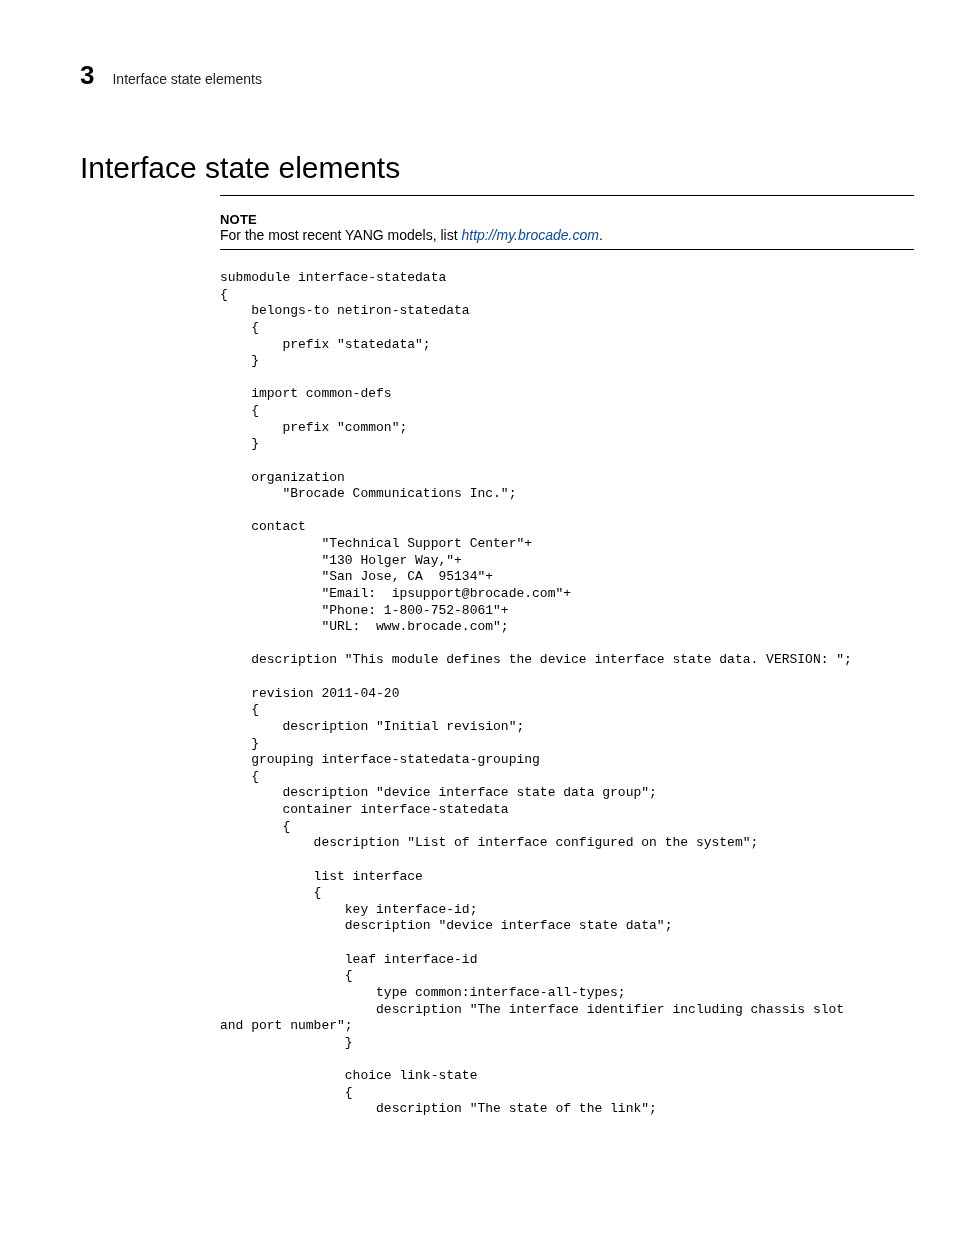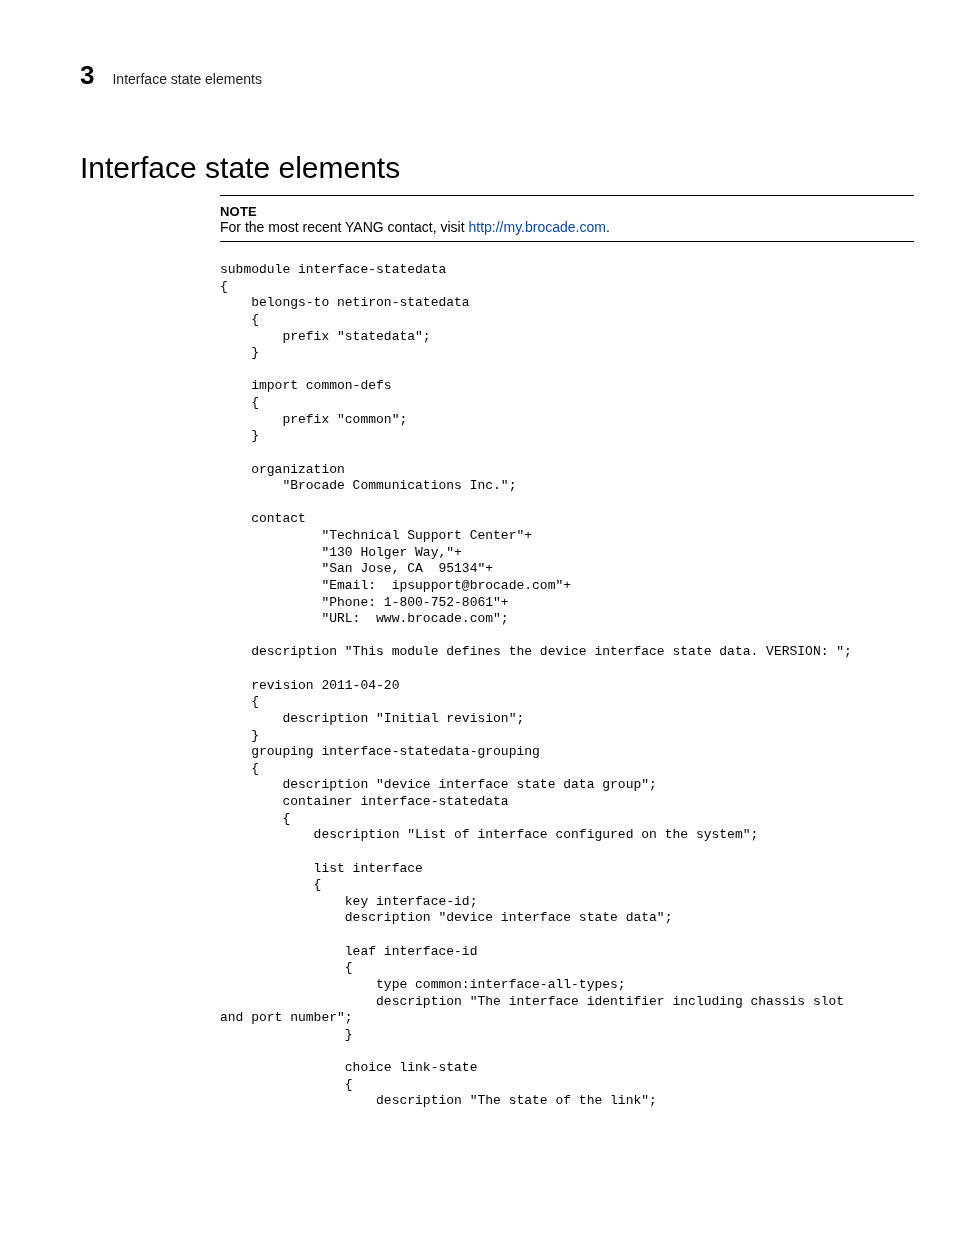--- a/index.html
+++ b/index.html
@@ -38,33 +38,34 @@
   .body-indent {
     margin-left: 140px;
   }
   .intro {
     font-size: 14px;
     margin: 0 0 18px 0;
   }
   .note-block {
     border-top: 1px solid #000;
     border-bottom: 1px solid #000;
-    padding: 8px 0 6px 0;
+    padding: 16px 0 6px 0;
     margin-bottom: 14px;
   }
   .note-label {
     font-weight: bold;
     font-size: 13px;
     letter-spacing: 0.2px;
   }
   .note-text {
     font-size: 14px;
   }
   .note-text a {
     color: #0b4aa2;
+    font-style: italic;
     text-decoration: none;
   }
   pre.code {
     font-family: "Courier New", Courier, monospace;
     font-size: 13px;
     line-height: 1.28;
     white-space: pre;
     margin: 20px 0 0 0;
   }
 </style>
@@ -79,21 +80,21 @@
   </div>
 
   <h1 class="section-title">Interface state elements</h1>
 
   <div class="body-indent">
 
 
     <div class="note-block">
       <div class="note-label">NOTE</div>
       <div class="note-text">
-        <span>For the most recent YANG contact, visit </span><a href="#">http://my.brocade.com</a><span>.</span>
+        <span>For the most recent YANG models, list </span><a href="#">http://my.brocade.com</a><span>.</span>
       </div>
     </div>
 
     <pre class="code">submodule interface-statedata
 {
     belongs-to netiron-statedata
     {
         prefix "statedata";
     }
 

